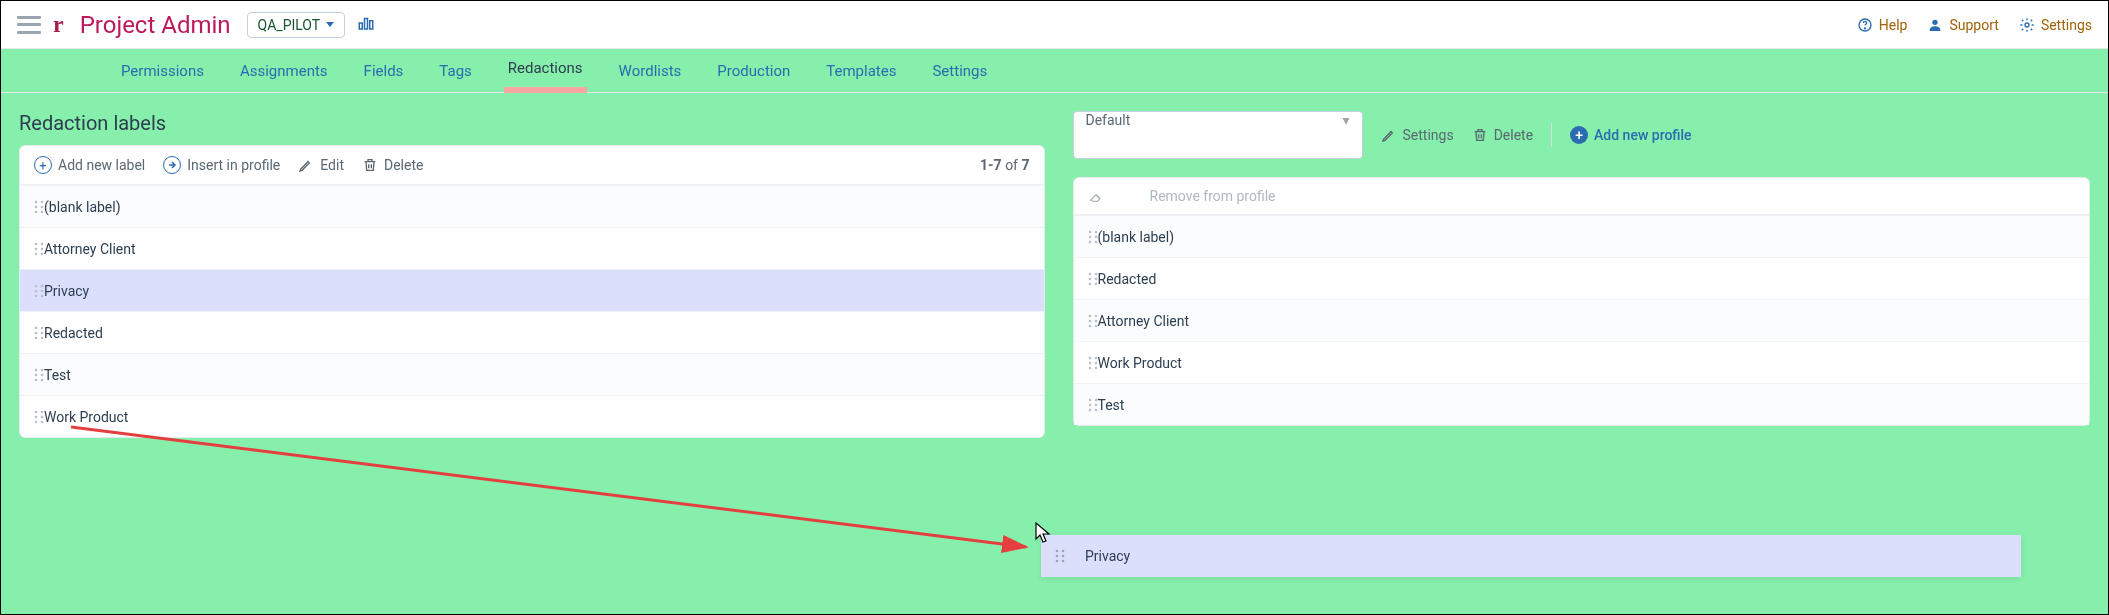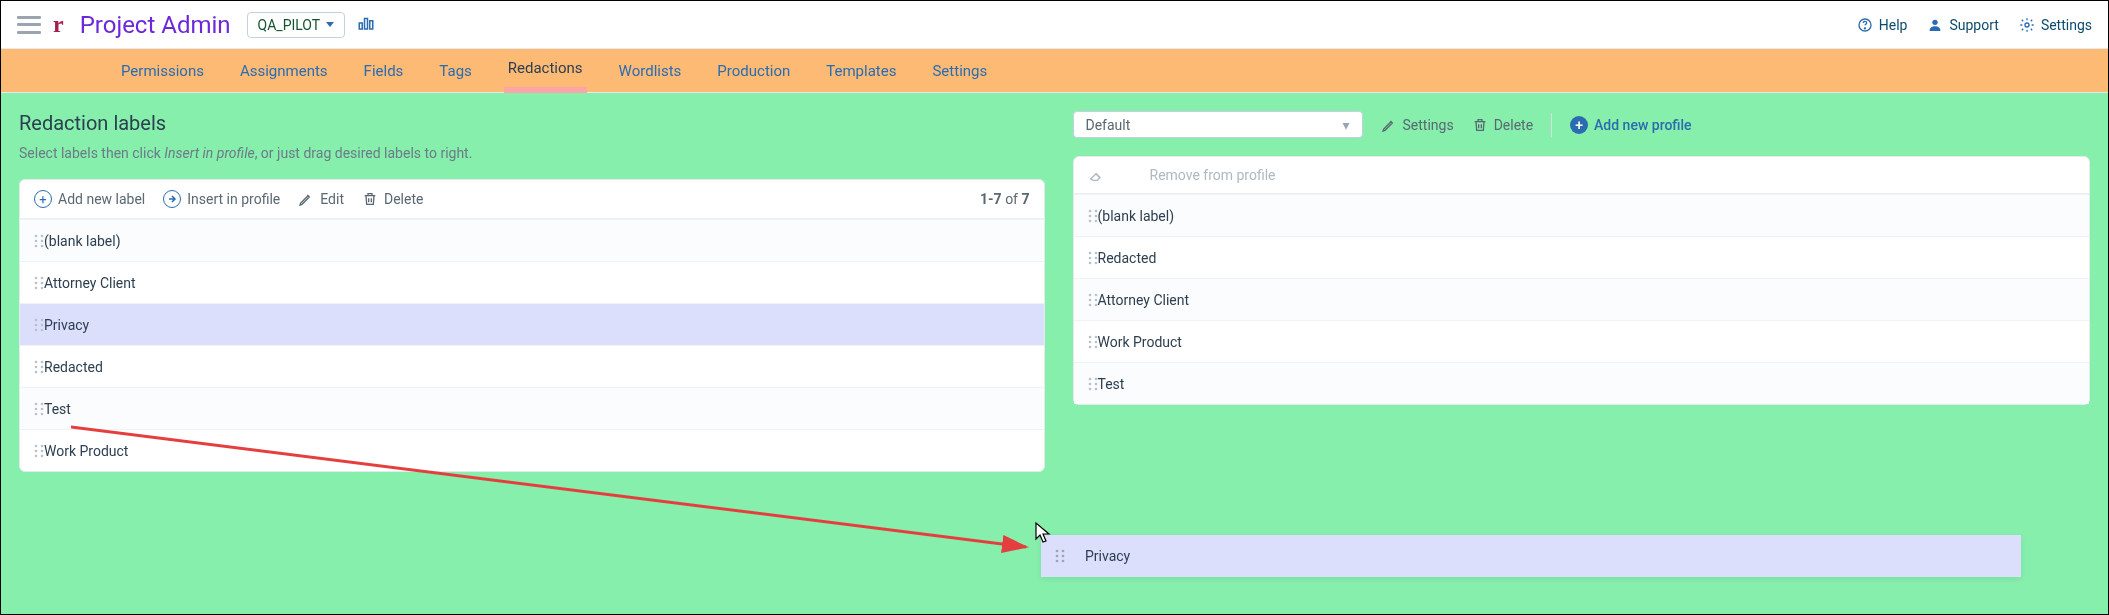--- a/index.html
+++ b/index.html
@@ -4,44 +4,44 @@
 <style>
   * { box-sizing: border-box; margin: 0; padding: 0; }
   body { font-family: -apple-system, BlinkMacSystemFont, "Segoe UI", Roboto, Arial, sans-serif; font-size: 14px; color: #2c3e50; background: #f5f7fa; }
   .app { width: 2109px; height: 615px; background: #fff; border: 1px solid #000; overflow: hidden; position: relative; }
   
   
   .topbar { display: flex; align-items: center; height: 48px; padding: 0 16px; border-bottom: 1px solid #e6e9ed; background: #fff; }
   .hamburger { width: 24px; height: 18px; display: flex; flex-direction: column; justify-content: space-between; margin-right: 12px; cursor: pointer; }
   .hamburger span { height: 3px; background: #9aa5b1; border-radius: 1px; }
   .brand-r { font-size: 24px; font-weight: 700; color: #a61e4d; margin-right: 16px; font-family: Georgia, serif; }
-  .page-title { font-size: 24px; font-weight: 400; color: #6d28d9; margin-right: 16px; }
+  .page-title { font-size: 24px; font-weight: 400; color: #be185d; margin-right: 16px; }
   .project-pill { border: 1px solid #c5d0de; border-radius: 4px; padding: 4px 10px; color: #14532d; font-size: 14px; display: inline-flex; align-items: center; gap: 6px; cursor: pointer; margin-right: 12px; }
   .caret-down { width: 0; height: 0; border-left: 4px solid transparent; border-right: 4px solid transparent; border-top: 5px solid #2b6cb0; }
   .chart-icon svg { width: 18px; height: 18px; }
-  .top-right { margin-left: auto; display: flex; align-items: center; gap: 20px; color: #0c4a6e; font-size: 14px; }
+  .top-right { margin-left: auto; display: flex; align-items: center; gap: 20px; color: #a16207; font-size: 14px; }
   .top-right .link { display: inline-flex; align-items: center; gap: 6px; cursor: pointer; }
   
   
-  .tabs { display: flex; align-items: center; height: 44px; padding: 0 0 0 116px; border-bottom: 1px solid #e6e9ed; background: #fdba74; gap: 28px; }
+  .tabs { display: flex; align-items: center; height: 44px; padding: 0 0 0 116px; border-bottom: 1px solid #e6e9ed; background: #86efac; gap: 28px; }
   .tab { color: #2b6cb0; font-size: 15px; padding: 10px 4px; cursor: pointer; }
   .tab.active { color: #2c3e50; font-weight: 400; border-bottom: 6px solid #fca5a5; }
   
   
   .main { display: flex; background: #86efac; height: calc(615px - 48px - 44px); }
   .panel { padding: 18px 10px 0 18px; }
   .panel-left { flex: 1 1 50%; }
   .panel-right { flex: 1 1 50%; padding-left: 18px; padding-right: 18px; }
   .panel-title { font-size: 20px; color: #2c3e50; margin-bottom: 10px; }
   .panel-sub { font-size: 14px; color: #6c7a89; margin-bottom: 18px; }
   .panel-sub em { font-style: italic; }
   
   
   .profile-row { display: flex; align-items: center; gap: 18px; margin-bottom: 18px; }
-  .profile-select { width: 290px; height: 27px; border: 1px solid #c5d0de; border-radius: 4px; background: #fff; display: flex; align-items: center; justify-content: space-between; padding: 0 12px; color: #5a6872; cursor: pointer; }
+  .profile-select { width: 290px; height: 48px; border: 1px solid #c5d0de; border-radius: 4px; background: #fff; display: flex; justify-content: space-between; padding: 0 12px; color: #5a6872; cursor: pointer; }
   .select-caret { color: #9aa5b1; }
   .link-btn { display: inline-flex; align-items: center; gap: 6px; color: #5a6872; font-size: 14px; cursor: pointer; }
   .divider-v { width: 1px; height: 24px; background: #d8dee6; }
   .link-btn.primary { color: #2b6cb0; font-weight: 500; }
   .plus-circle { width: 18px; height: 18px; border-radius: 50%; background: #2b6cb0; color: #fff; display: inline-flex; align-items: center; justify-content: center; font-size: 14px; line-height: 1; }
   
   
   .card { background: #fff; border: 1px solid #e6e9ed; border-radius: 6px; }
   .card-toolbar { display: flex; align-items: center; padding: 10px 14px; border-bottom: 1px solid #edf0f3; gap: 18px; }
   .toolbar-right { margin-left: auto; color: #5a6872; }
@@ -123,23 +123,20 @@
     <div class="tab">Wordlists</div>
     <div class="tab">Production</div>
     <div class="tab">Templates</div>
     <div class="tab">Settings</div>
   </div>
 
   <div class="main">
 
     <div class="panel panel-left">
       <div class="panel-title">Redaction labels</div>
-      <div class="panel-sub">
-        <span>Select labels then click </span><em>Insert in profile</em><span>, or just drag desired labels to right.</span>
-      </div>
       <div class="card">
         <div class="card-toolbar">
           <span class="link-btn">
             <span class="circle-plus">+</span>
             <span>Add new label</span>
           </span>
           <span class="link-btn">
             <span class="circle-arrow">
                 <svg viewBox="0 0 10 10" fill="none" stroke="#2b6cb0" stroke-width="1.5">
                   <path d="M2 5h6M5 2l3 3-3 3"></path>

